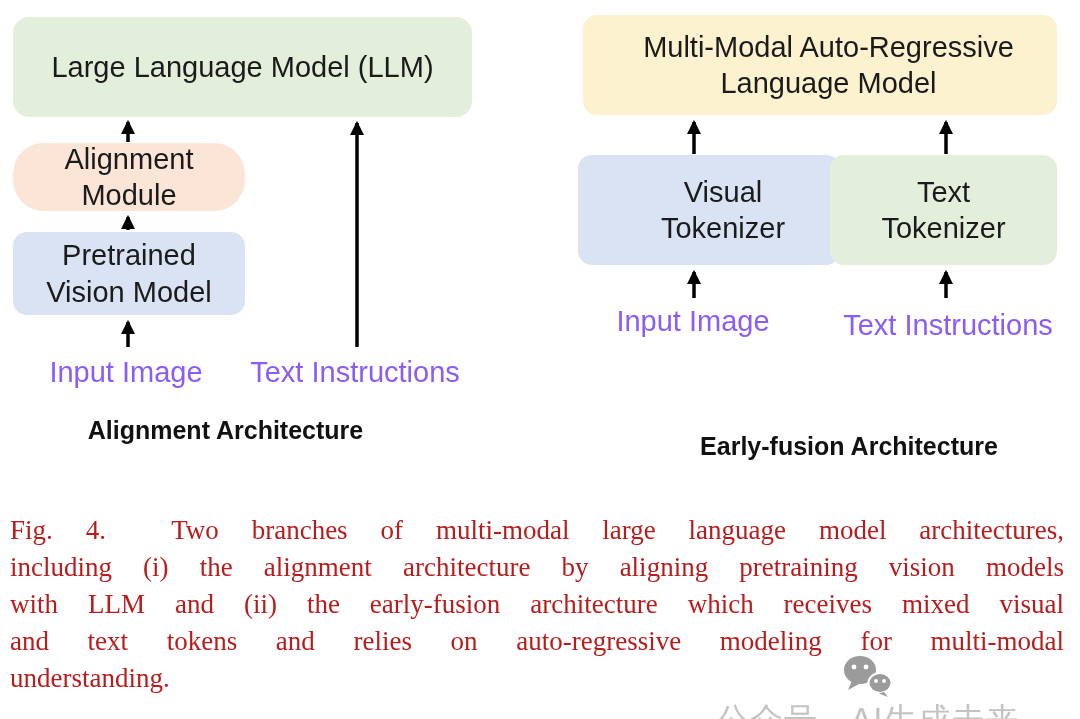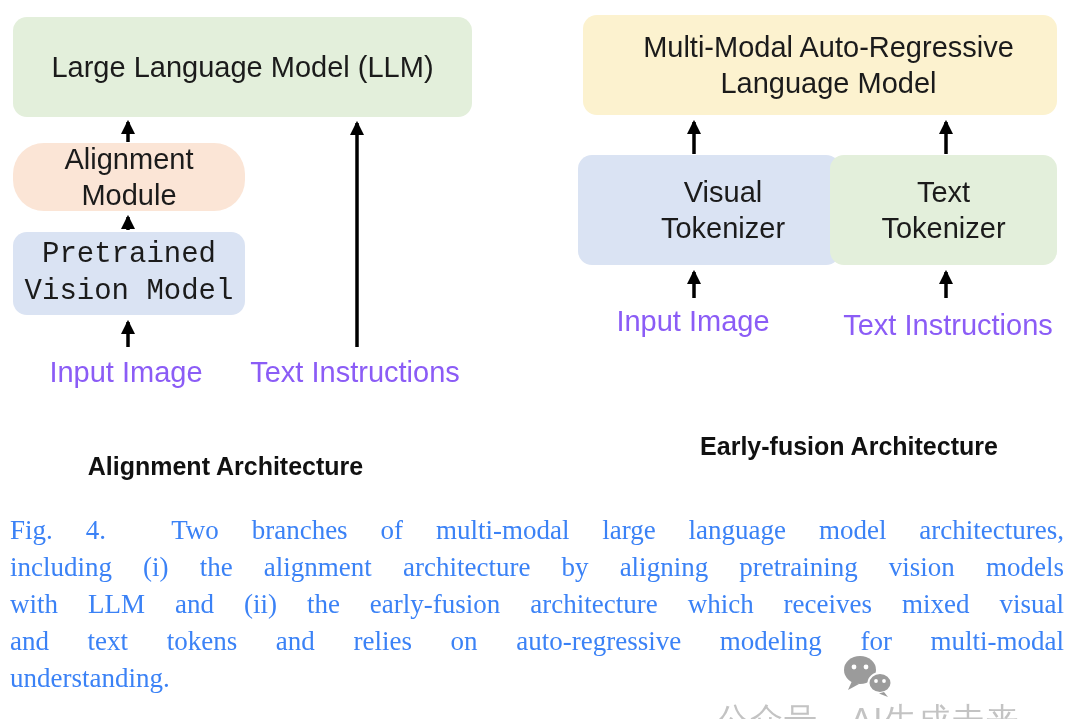--- a/index.html
+++ b/index.html
@@ -50,21 +50,21 @@
     pointer-events: none;
   }
   .caption {
     position: absolute;
     left: 10px;
     top: 512px;
     width: 1054px;
     font-family: "Liberation Serif", serif;
     font-size: 27px;
     line-height: 37px;
-    color: #3b82f6;
+    color: #b91c1c;
   }
   .caption .cap-line { text-align: justify; text-align-last: justify; }
   .caption .cap-line.last { text-align: right; text-align-last: left; }
   .watermark {
     position: absolute;
     left: 716px;
     top: 654px;
     display: flex;
     align-items: center;
     flex-direction: column;
@@ -91,33 +91,33 @@
     <line x1="128" y1="142" x2="128" y2="122" stroke="#000" stroke-width="3.5" marker-end="url(#ah)"></line>
     <line x1="128" y1="230" x2="128" y2="217" stroke="#000" stroke-width="3.5" marker-end="url(#ah)"></line>
     <line x1="128" y1="347" x2="128" y2="322" stroke="#000" stroke-width="3.5" marker-end="url(#ah)"></line>
     <line x1="357" y1="347" x2="357" y2="123" stroke="#000" stroke-width="3.5" marker-end="url(#ah)"></line>
     <line x1="694" y1="154" x2="694" y2="122" stroke="#000" stroke-width="3.5" marker-end="url(#ah)"></line>
     <line x1="946" y1="154" x2="946" y2="122" stroke="#000" stroke-width="3.5" marker-end="url(#ah)"></line>
     <line x1="694" y1="298" x2="694" y2="272" stroke="#000" stroke-width="3.5" marker-end="url(#ah)"></line>
     <line x1="946" y1="298" x2="946" y2="272" stroke="#000" stroke-width="3.5" marker-end="url(#ah)"></line>
   </svg>
 
-  <div class="box bg-green" style="left:13px; top:17px; width:459px; height:100px;">Large Language Model (LLM)</div>
+  <div class="box bg-green" style="left:13px; top:17px; width:459px; height:100px;border-radius:16px;">Large Language Model (LLM)</div>
 
   <div class="box bg-peach" style="left:13px; top:143px; width:232px; height:68px;border-radius:31px;">Alignment
 Module</div>
 
-  <div class="box bg-blue" style="left:13px; top:232px; width:232px; height:83px;font-family:Liberation Mono, monospace;">Pretrained
+  <div class="box bg-blue" style="left:13px; top:232px; width:232px; height:83px;">Pretrained
 Vision Model</div>
 
   <div class="label" style="left:0px; top:356px; width:252px;">Input Image</div>
 
   <div class="label" style="left:225px; top:356px; width:260px;">Text Instructions</div>
 
-  <div class="arch-title" style="left:0px; top:452px; width:451px;">Alignment Architecture</div>
+  <div class="arch-title" style="left:0px; top:416px; width:451px;">Alignment Architecture</div>
 
   <div class="box bg-yellow" style="left:583px; top:15px; width:457px; height:100px;padding-left:17px;">Multi-Modal Auto-Regressive
 Language Model</div>
 
   <div class="box bg-blue" style="left:578px; top:155px; width:234px; height:110px;padding-left:28px;">Visual
 Tokenizer</div>
 
   <div class="box bg-green" style="left:830px; top:155px; width:227px; height:110px;">Text
 Tokenizer</div>
 

